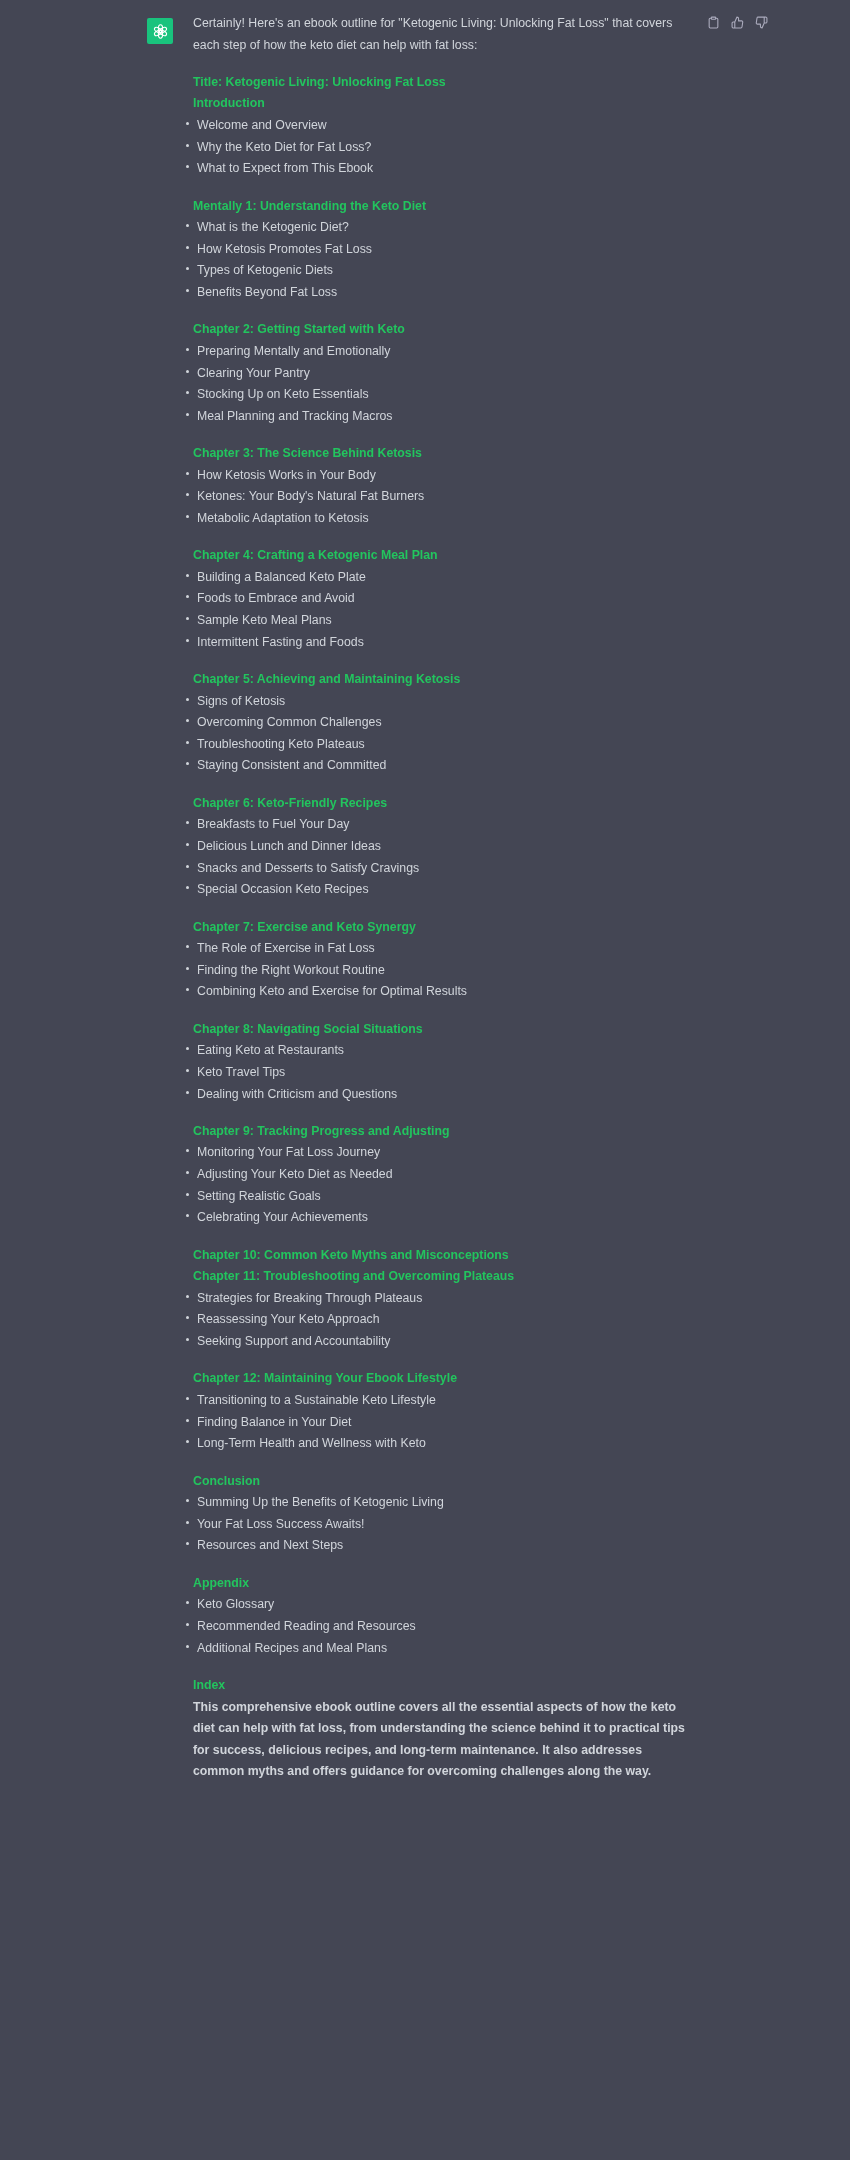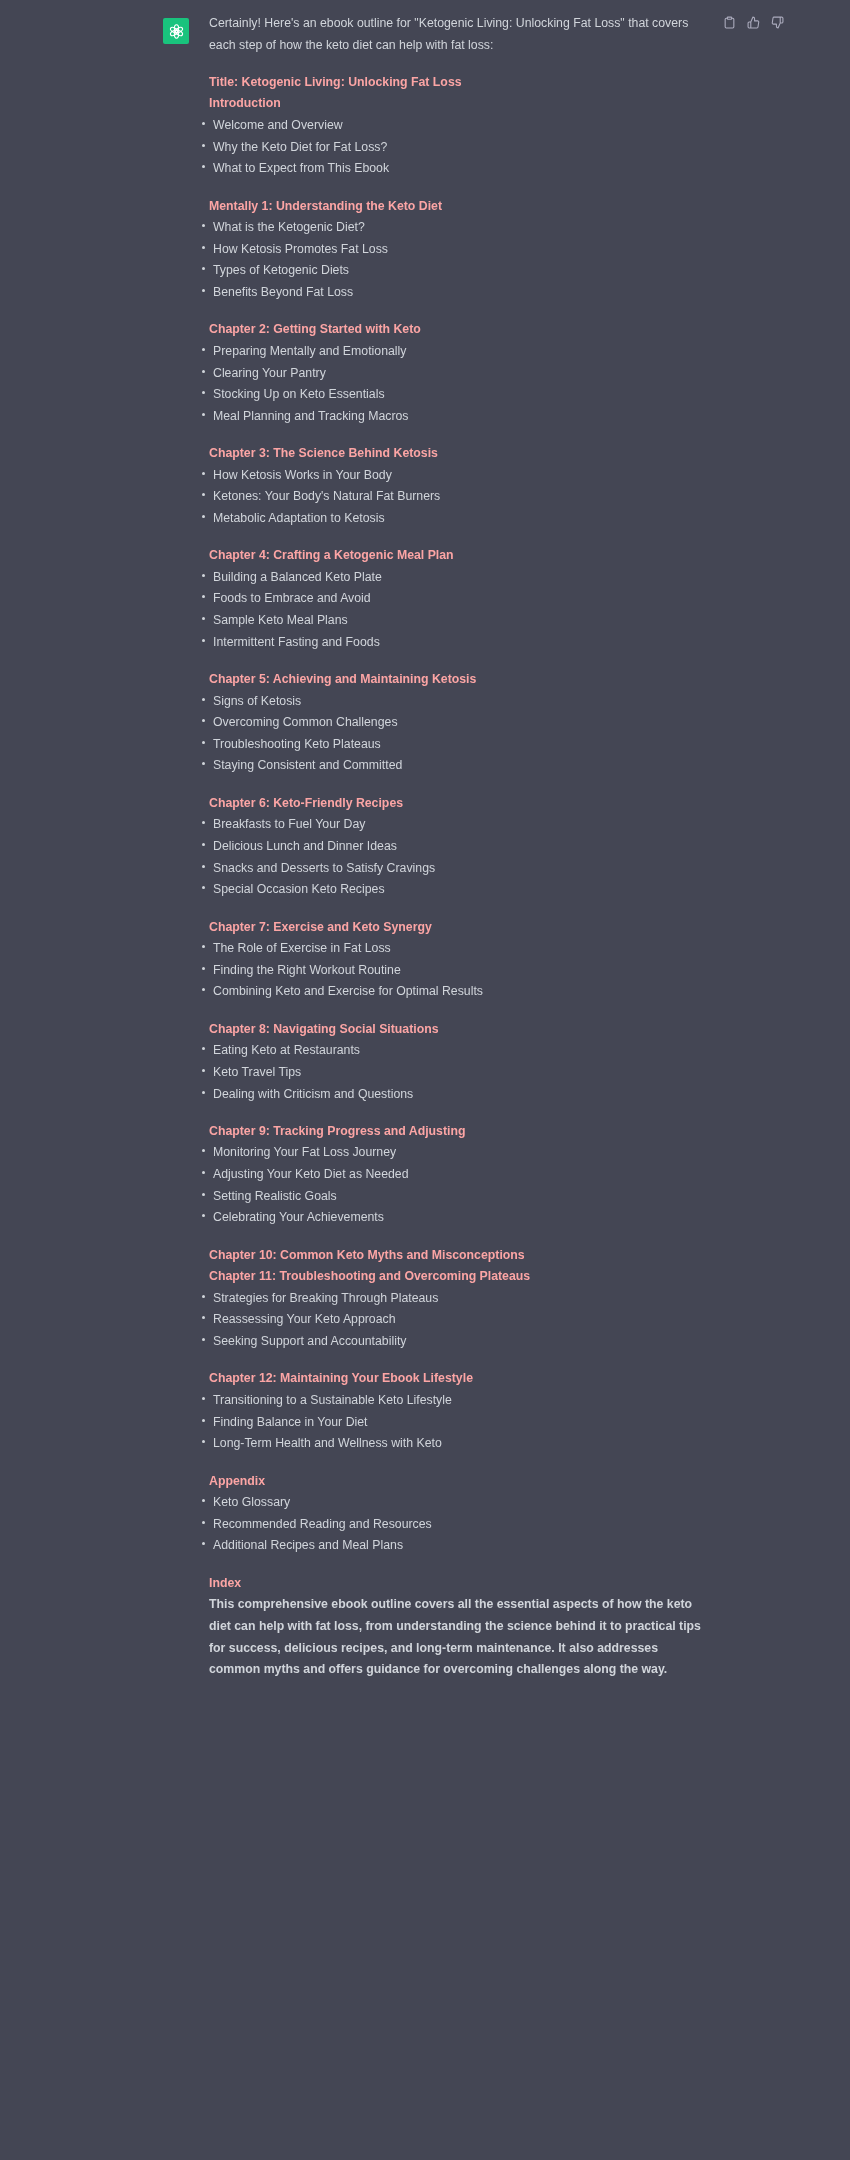--- a/index.html
+++ b/index.html
@@ -14,21 +14,20 @@
     font-family: "Liberation Sans", "DejaVu Sans", sans-serif;
     color: #d1d5db;
     font-size: 12.3px;
     line-height: 21.6px;
     position: relative;
   }
   .msg-row {
     position: relative;
     width: 676px;
     height: 2160px;
-    margin-left: 16px;
   }
   .avatar {
     position: absolute;
     left: 147px;
     top: 18px;
     width: 26px;
     height: 26px;
     background: #19c37d;
     border-radius: 2px;
     display: flex;
@@ -58,21 +57,21 @@
     left: 193px;
     top: 13px;
     width: 500px;
   }
   .content p {
     margin: 0;
   }
   .intro { margin-bottom: 15.6px !important; }
   .heading {
     font-weight: bold;
-    color: #fca5a5;
+    color: #22c55e;
     margin: 0 0 15.8px 0;
   }
   ul.bullets {
     list-style: none;
     margin: 0 0 15.8px 0;
     padding: 0;
   }
   ul.bullets li {
     position: relative;
     padding-left: 4px;
@@ -240,20 +239,28 @@
 
     <div>
       <p class="heading">Chapter 12: Maintaining Your Ebook Lifestyle</p>
       <ul class="bullets">
         <li>Transitioning to a Sustainable Keto Lifestyle</li>
         <li>Finding Balance in Your Diet</li>
         <li>Long-Term Health and Wellness with Keto</li>
       </ul>
     </div>
 
+    <div>
+      <p class="heading">Conclusion</p>
+      <ul class="bullets">
+        <li>Summing Up the Benefits of Ketogenic Living</li>
+        <li>Your Fat Loss Success Awaits!</li>
+        <li>Resources and Next Steps</li>
+      </ul>
+    </div>
 
     <div>
       <p class="heading">Appendix</p>
       <ul class="bullets">
         <li>Keto Glossary</li>
         <li>Recommended Reading and Resources</li>
         <li>Additional Recipes and Meal Plans</li>
       </ul>
     </div>
 

